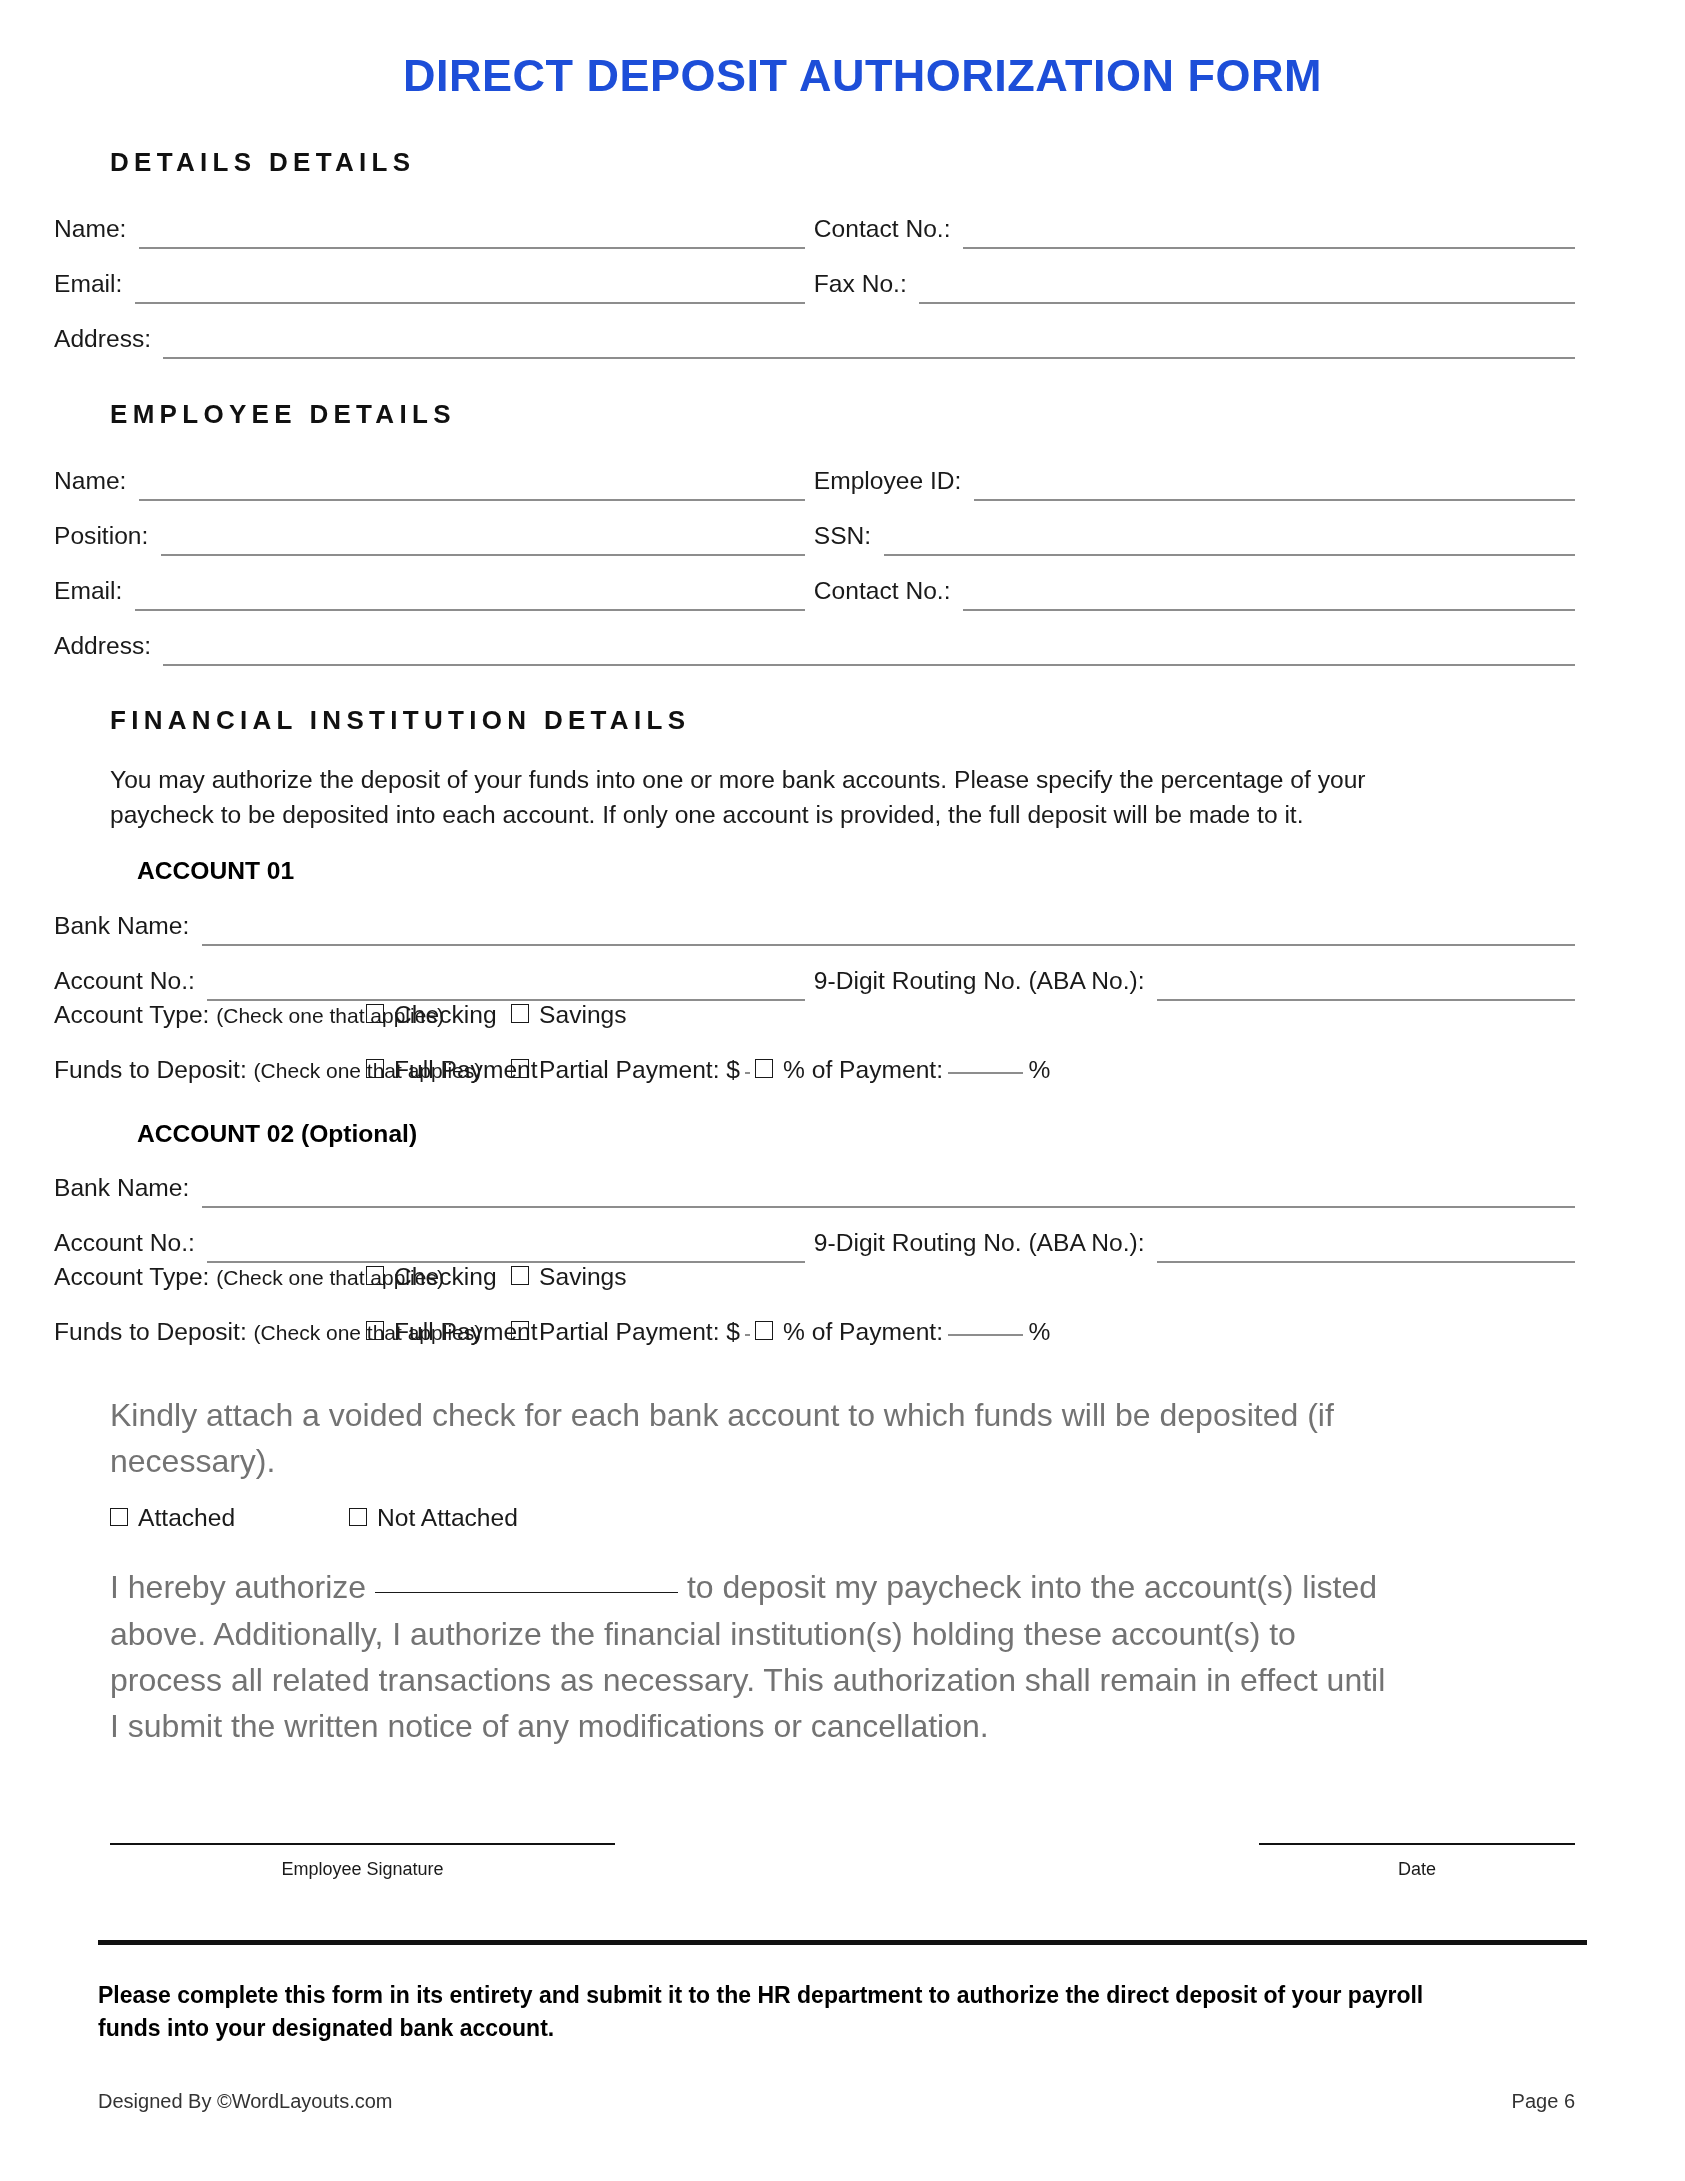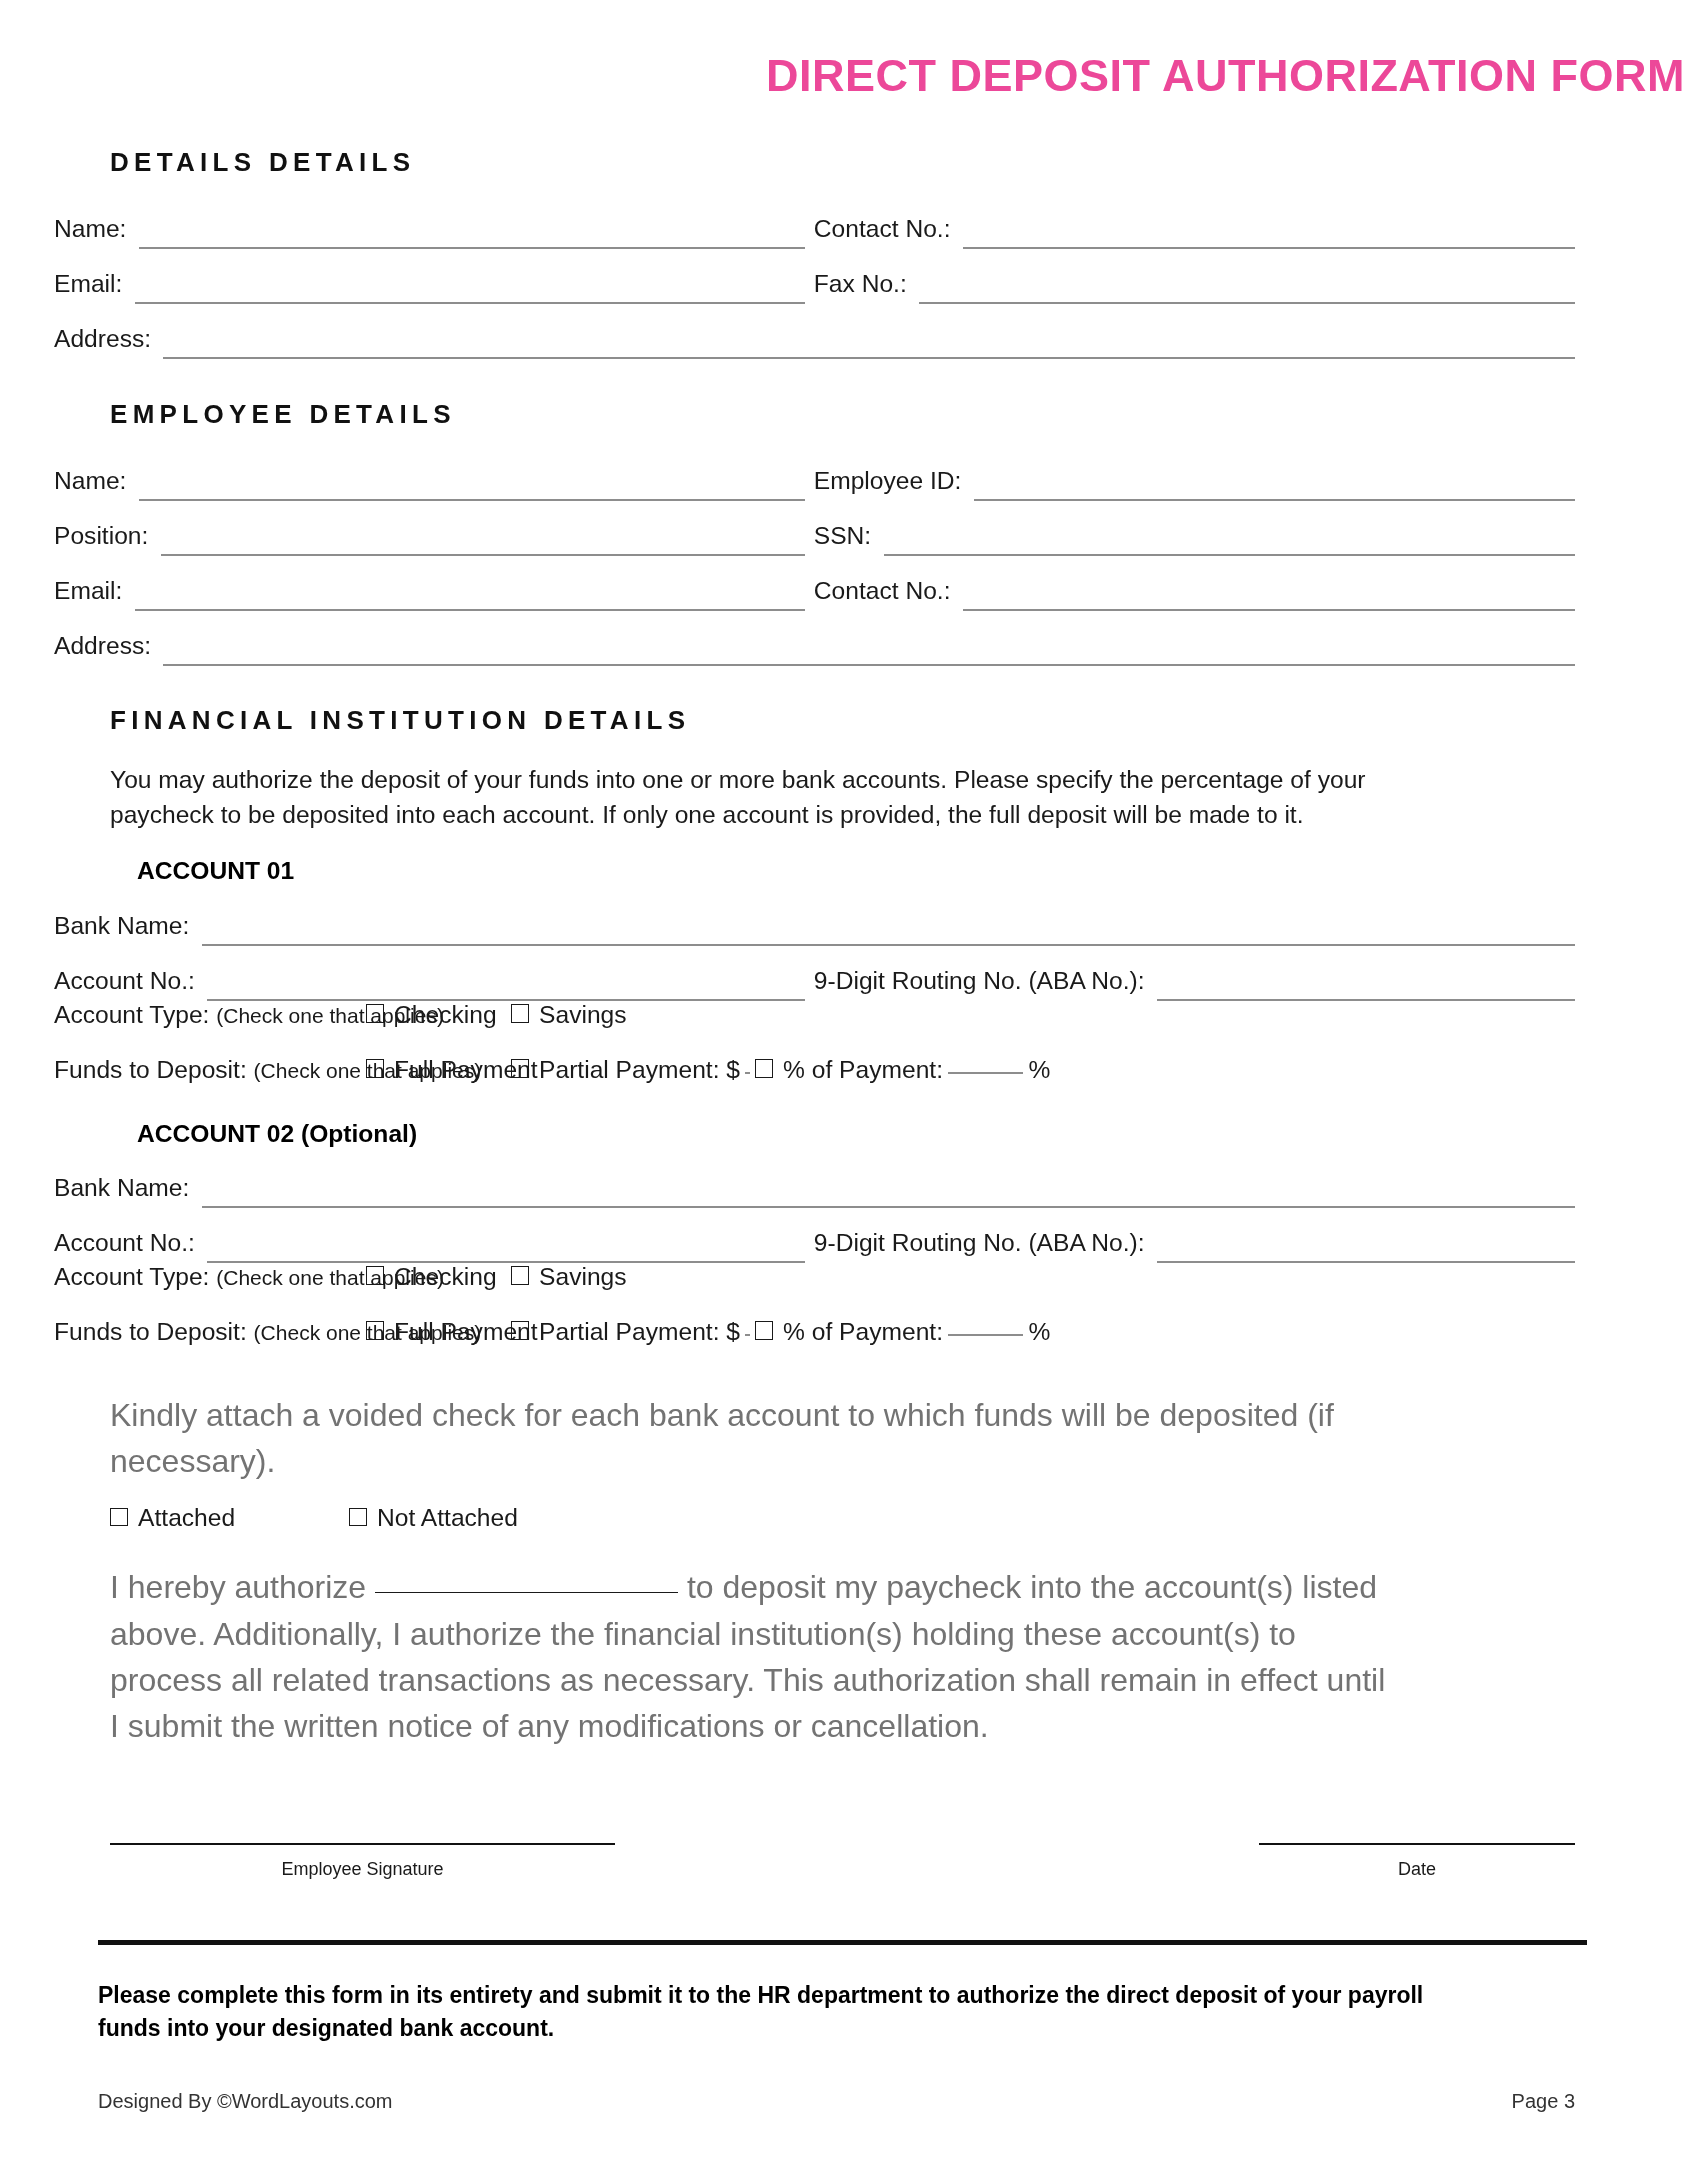--- a/index.html
+++ b/index.html
@@ -20,25 +20,25 @@
   .page {
     position: relative;
     width: 1685px;
     height: 2181px;
     padding: 0;
     background: #fff;
   }
 
   
   .doc-title {
-    text-align: right;
+    text-align: center;
     font-size: 45px;
     font-weight: bold;
     letter-spacing: 0.5px;
-    color: #ec4899;
+    color: #1d4ed8;
     padding-top: 51px;
     padding-bottom: 0;
     line-height: 1.1;
     padding-left: 40px;
   }
 
   
   .section-head {
     font-size: 26px;
     font-weight: bold;
@@ -421,17 +421,17 @@
     </div>
   </div>
 
   <div style="height:60px"></div>
   <div class="footer-rule"></div>
   <div class="footer-note">Please complete this form in its entirety and submit it to the HR department to authorize the direct deposit of your payroll funds into your designated bank account.</div>
 
   <div style="height:46px"></div>
   <div class="footer-meta">
     <span>Designed By ©WordLayouts.com</span>
-    <span>Page 3</span>
+    <span>Page 6</span>
   </div>
 
 </div>
 
 
 </body></html>

